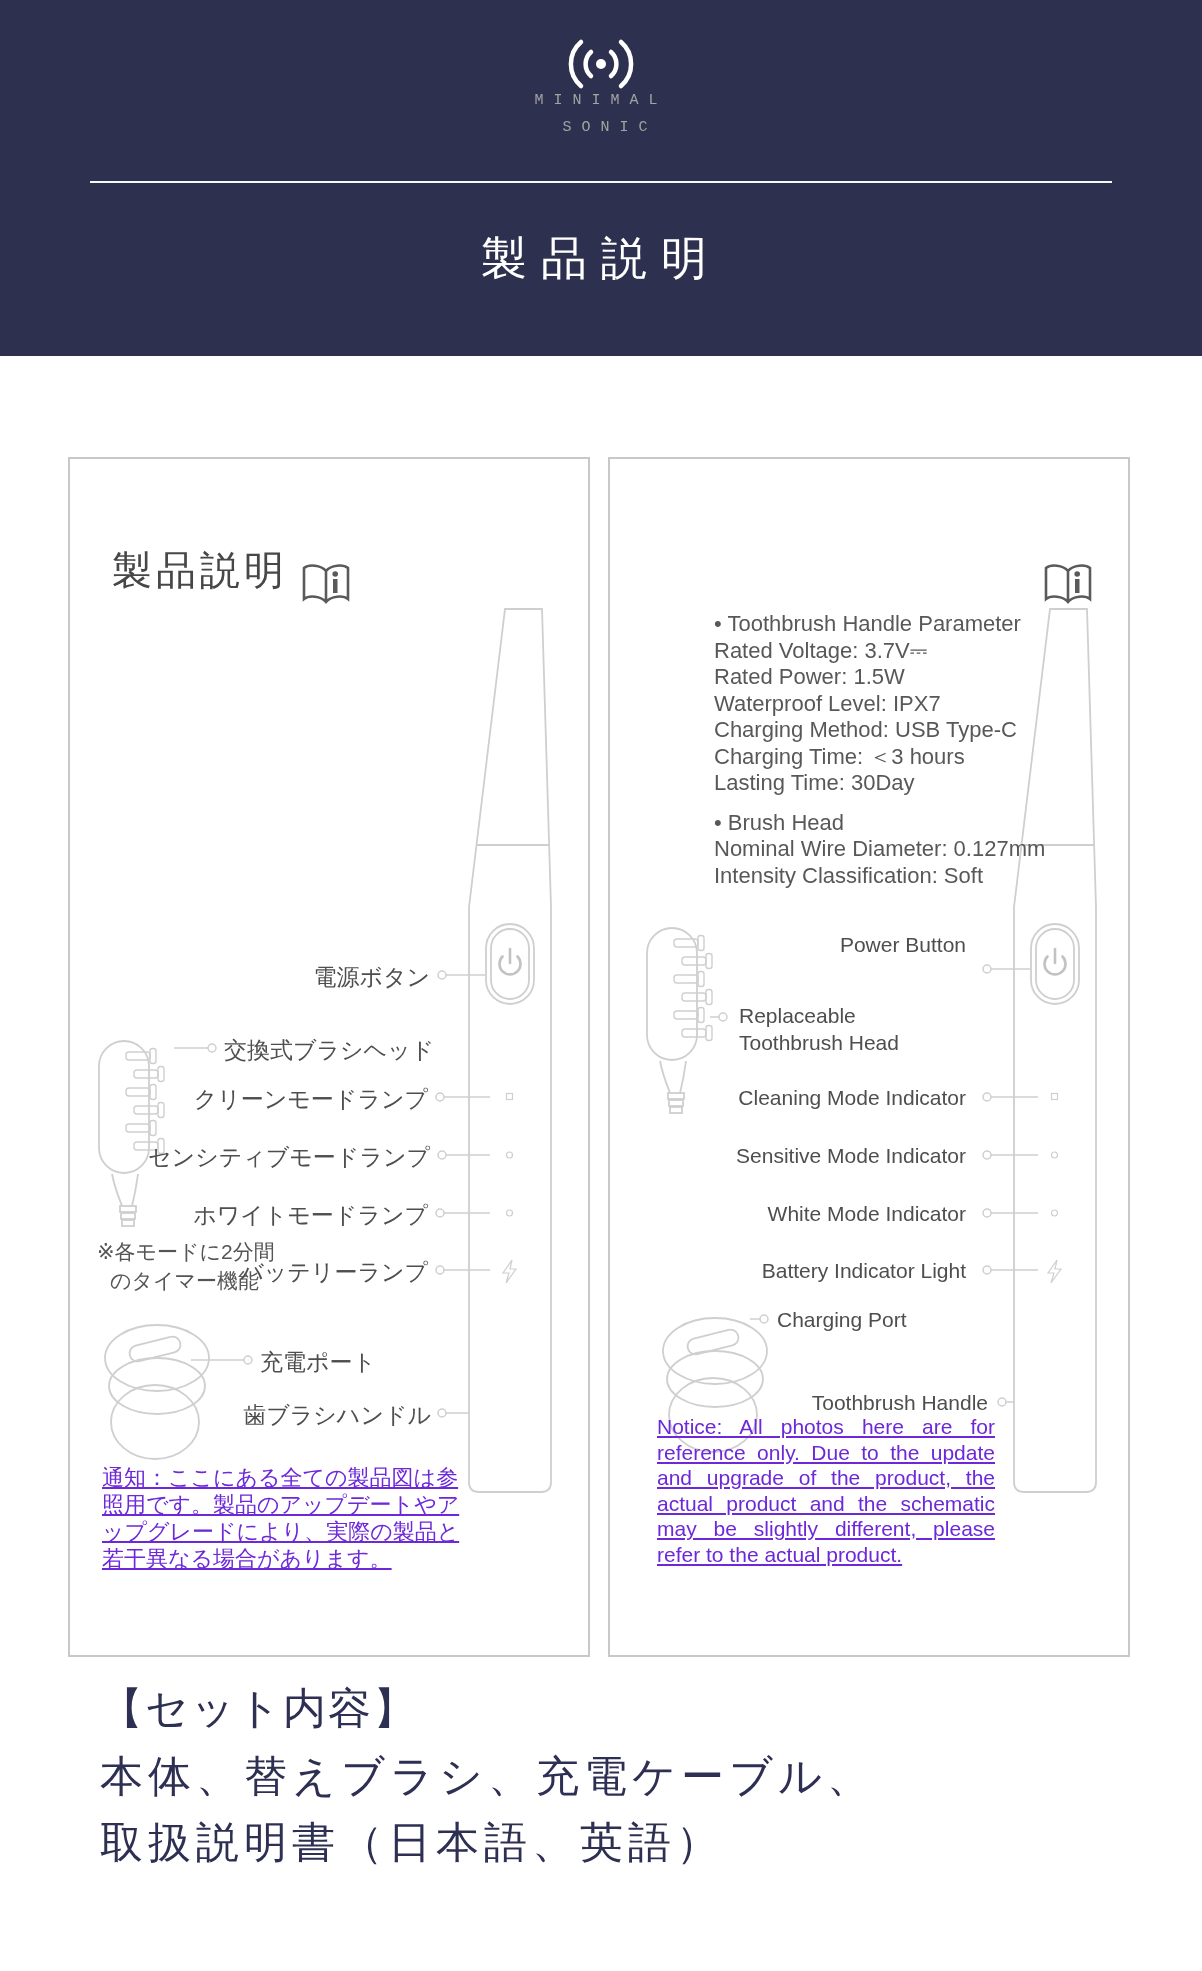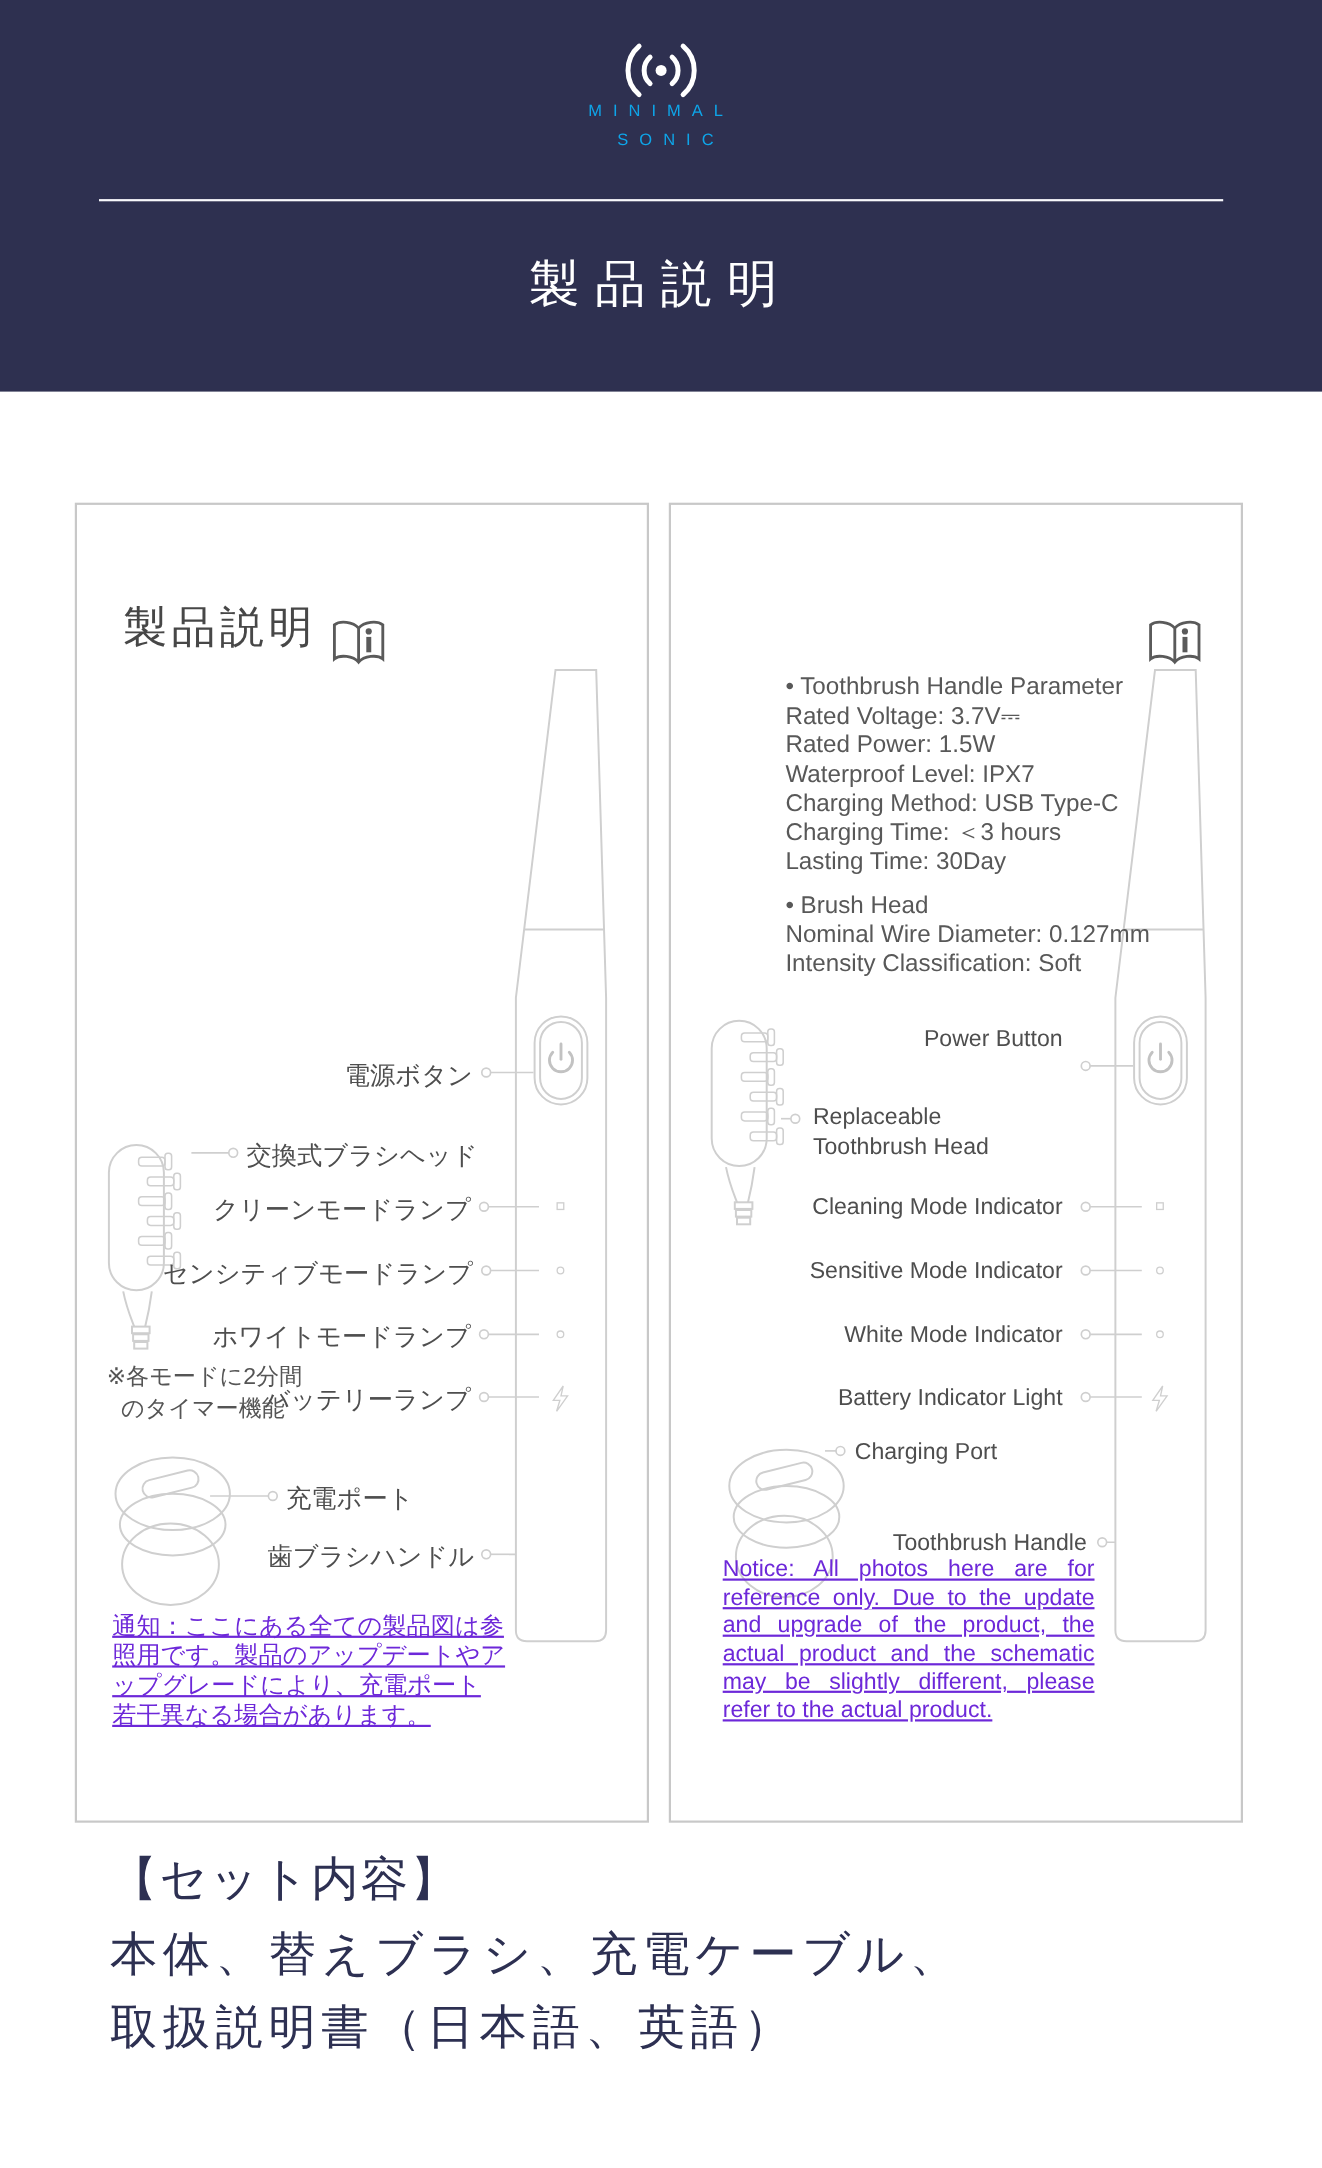--- a/index.html
+++ b/index.html
@@ -1,21 +1,21 @@
 <!DOCTYPE html>
 <html><head>
 <meta charset="utf-8">
 <style>
   html,body{margin:0;padding:0;background:#ffffff;}
   #page{position:relative;width:1202px;height:1971px;background:#ffffff;overflow:hidden;
         font-family:"Liberation Sans","DejaVu Sans",sans-serif;}
   
   .header{position:absolute;left:0;top:0;width:1202px;height:356px;background:#2e3050;}
-  .brandline{position:absolute;left:0;right:0;text-align:center;color:#0ea5e9;
-             font-size:15px;letter-spacing:10px;font-weight:400;}
+  .brandline{position:absolute;left:0;right:0;text-align:center;color:#a3a3a3;
+             font-size:15px;letter-spacing:10px;font-weight:400;font-family:Liberation Mono, monospace;}
   .brand1{top:92px;} .brand2{top:119px;padding-left:18px;}
   .hdivider{position:absolute;top:181px;left:90px;width:1022px;height:2px;background:#f8f8fb;}
   .htitle{position:absolute;top:228px;left:0;right:0;text-align:center;color:#ffffff;
           font-size:46px;letter-spacing:14px;font-weight:500;}
   .logo{position:absolute;left:546px;top:34px;}
   
   .panel{position:absolute;top:457px;width:522px;height:1200px;background:#fff;
          border:2px solid #c8c8c8;box-sizing:border-box;}
   .panel-left{left:68px;} .panel-right{left:608px;}
   .art{position:absolute;left:0;top:0;}
@@ -156,21 +156,21 @@
     <div class="timer-note">
       <div>※各モードに2分間</div>
       <div class="l2">のタイマー機能</div>
     </div>
     <div class="lbl" style="left:190px;top:888px">充電ポート</div>
     <div class="lbl tr" style="right:157px;top:941px">歯ブラシハンドル</div>
 
     <div class="notice notice-jp">
       <div>通知：ここにある全ての製品図は参</div>
       <div>照用です。製品のアップデートやア</div>
-      <div>ップグレードにより、充電ポート</div>
+      <div>ップグレードにより、実際の製品と</div>
       <div>若干異なる場合があります。</div>
     </div>
   </div>
 
   <div class="panel panel-right">
     <svg class="art" width="522" height="1200" viewBox="0 0 522 1200">
       <use href="#tb" x="404" y="150"></use>
       <use href="#bh" x="36" y="468"></use>
       <use href="#cbase" x="50" y="856"></use>
       <g stroke="#cfcfcf" stroke-width="1.5" fill="#ffffff">

